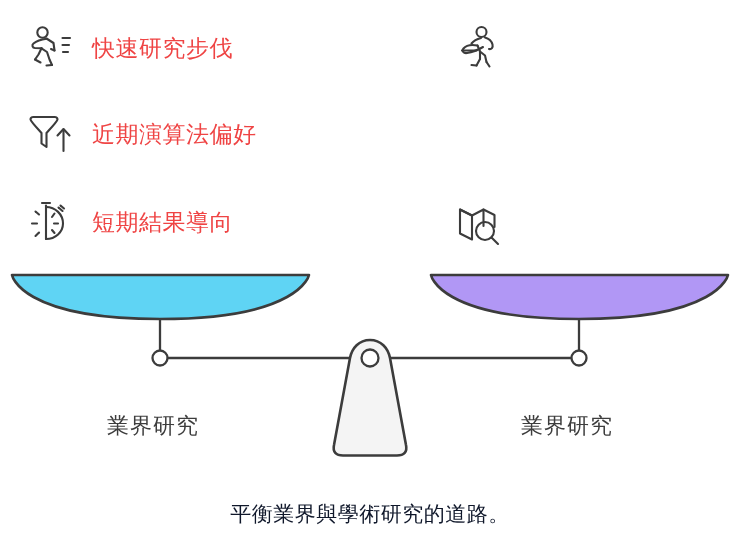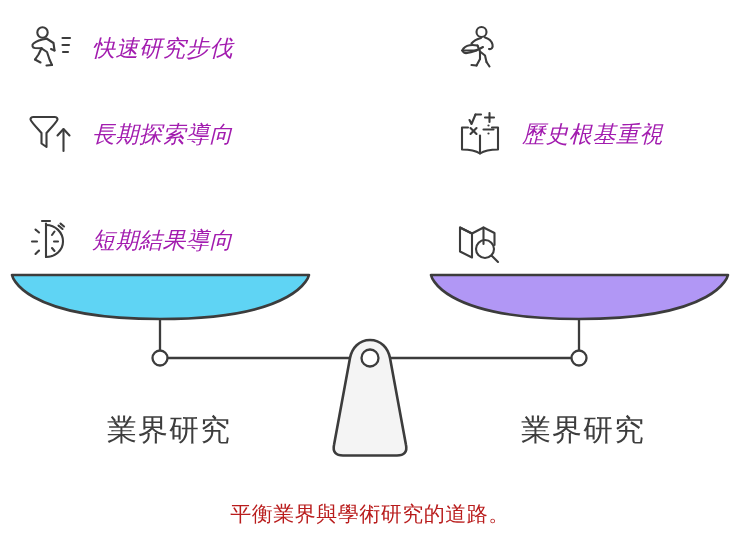--- a/index.html
+++ b/index.html
@@ -39,65 +39,64 @@
   }
   .feature .ico svg {
     width: 56px;
     height: 56px;
     display: block;
   }
   .feature .lbl {
     font-size: 23px;
     line-height: 1;
     letter-spacing: 0.5px;
-    color: #a21caf;
+    color: #ef4444;
     white-space: nowrap;
-    font-style: italic;
   }
 
   .col-left  { left: 22px; }
   .col-right { left: 452px; }
   .row1 { top: 16px; }
   .row2 { top: 102px; }
-  .row3 { top: 208px; }
+  .row3 { top: 190px; }
 
   
   #scale {
     position: absolute;
     left: 0;
     top: 262px;
     width: 740px;
     height: 230px;
   }
   #scale svg { display: block; width: 740px; height: 230px; }
 
   
   .side-label {
     position: absolute;
     top: 415px;
-    font-size: 30px;
+    font-size: 22px;
     line-height: 1;
     letter-spacing: 1px;
     color: #3d3d3d;
     white-space: nowrap;
   }
   #label-left  { left: 107px; }
   #label-right { left: 521px; }
 
   
   #caption {
     position: absolute;
     top: 503px;
     left: 0;
     width: 740px;
     text-align: center;
     font-size: 21px;
     line-height: 1;
     letter-spacing: 0.5px;
-    color: #b91c1c;
+    color: #0f172a;
     white-space: nowrap;
   }
 </style>
 </head>
 <body>
 
 <div id="stage">
 
   <div class="feature col-left row1">
     <span class="ico">
@@ -121,21 +120,21 @@
   <div class="feature col-left row2">
     <span class="ico">
       <svg viewBox="0 0 56 56" fill="none" stroke="#3c3c3c" stroke-width="2.1" stroke-linecap="round" stroke-linejoin="round">
         <path d="M8.5 13.5 C8.5 11.8 9.6 11 11.5 11 L32.5 11 C34.4 11 35.5 11.8 35.5 13.5
                  C35.5 15.2 25.8 25.5 24.5 27 L24.5 41 L19.5 37.5 L19.5 27
                  C18.2 25.5 8.5 15.2 8.5 13.5 Z"></path>
         <path d="M41.5 45 L41.5 23.5"></path>
         <path d="M35.5 29.5 L41.5 23 L47.5 29.5"></path>
       </svg>
     </span>
-    <span class="lbl">長期探索導向</span>
+    <span class="lbl">近期演算法偏好</span>
   </div>
 
   <div class="feature col-left row3">
     <span class="ico">
       <svg viewBox="0 0 56 56" fill="none" stroke="#3c3c3c" stroke-width="2.1" stroke-linecap="round" stroke-linejoin="round">
         <path d="M24 11.5 L24 45"></path>
         <path d="M24 13 C33.5 13 41 20.5 41 29.5 C41 38 33.5 45 24 45"></path>
         <path d="M20 9 L28 9"></path>
         <path d="M36.5 13.5 L40.5 17"></path>
         <path d="M38.5 11.5 L42 14.5"></path>
@@ -161,42 +160,20 @@
         <path d="M28 31.5 L33 35.5 L34.5 42"></path>
         <path d="M24.5 45.5 L19.5 45"></path>
         <path d="M34.5 42 L37.5 46.5"></path>
         <path d="M25.5 25.5 C20 24.5 14 25.5 11.5 28.5 C9.5 31 11.5 33.5 15 33
                  C20 32.3 26 30 31 27"></path>
         <path d="M10 30.5 L24.5 30.5"></path>
       </svg>
     </span>
   </div>
 
-  <div class="feature col-right row2">
-    <span class="ico">
-      <svg viewBox="0 0 56 56" fill="none" stroke="#3c3c3c" stroke-width="2.1" stroke-linecap="round" stroke-linejoin="round">
-
-        <path d="M10 24.5 L10 43.5 C16.5 43.5 23.5 44.5 28 47.5 C32.5 44.5 39.5 43.5 46 43.5 L46 24.5"></path>
-        <path d="M10 24.5 L10 21.5 L16 21.5"></path>
-        <path d="M46 24.5 L46 21.5 L40 21.5"></path>
-        <path d="M28 29.5 L28 47.5"></path>
-
-        <path d="M17.5 14 L19.5 18 L23.5 8.5"></path>
-        <path d="M23.5 8.5 L29 8.5"></path>
-        <path d="M18.5 22 L24.5 28"></path>
-        <path d="M24.5 22 L18.5 28"></path>
-        <path d="M33 11.5 L42 11.5"></path>
-        <path d="M37.5 7 L37.5 16"></path>
-        <path d="M31.5 23.5 L41.5 23.5"></path>
-        <circle cx="36.5" cy="19.5" r="1.1" fill="#3c3c3c" stroke="none"></circle>
-        <circle cx="36.5" cy="27.5" r="1.1" fill="#3c3c3c" stroke="none"></circle>
-      </svg>
-    </span>
-    <span class="lbl">歷史根基重視</span>
-  </div>
 
   <div class="feature col-right row3">
     <span class="ico">
       <svg viewBox="0 0 56 56" fill="none" stroke="#3c3c3c" stroke-width="2.1" stroke-linecap="round" stroke-linejoin="round">
         <path d="M8 15.5 L8 39.5 L20 45.5 L20 21.5 Z"></path>
         <path d="M20 21.5 L31.5 15.5 L31.5 32"></path>
         <path d="M31.5 15.5 L42.5 21 L42.5 33"></path>
         <path d="M8 15.5 L20 21.5"></path>
         <circle cx="33" cy="37" r="9"></circle>
         <path d="M39.5 43.5 L46 50"></path>

